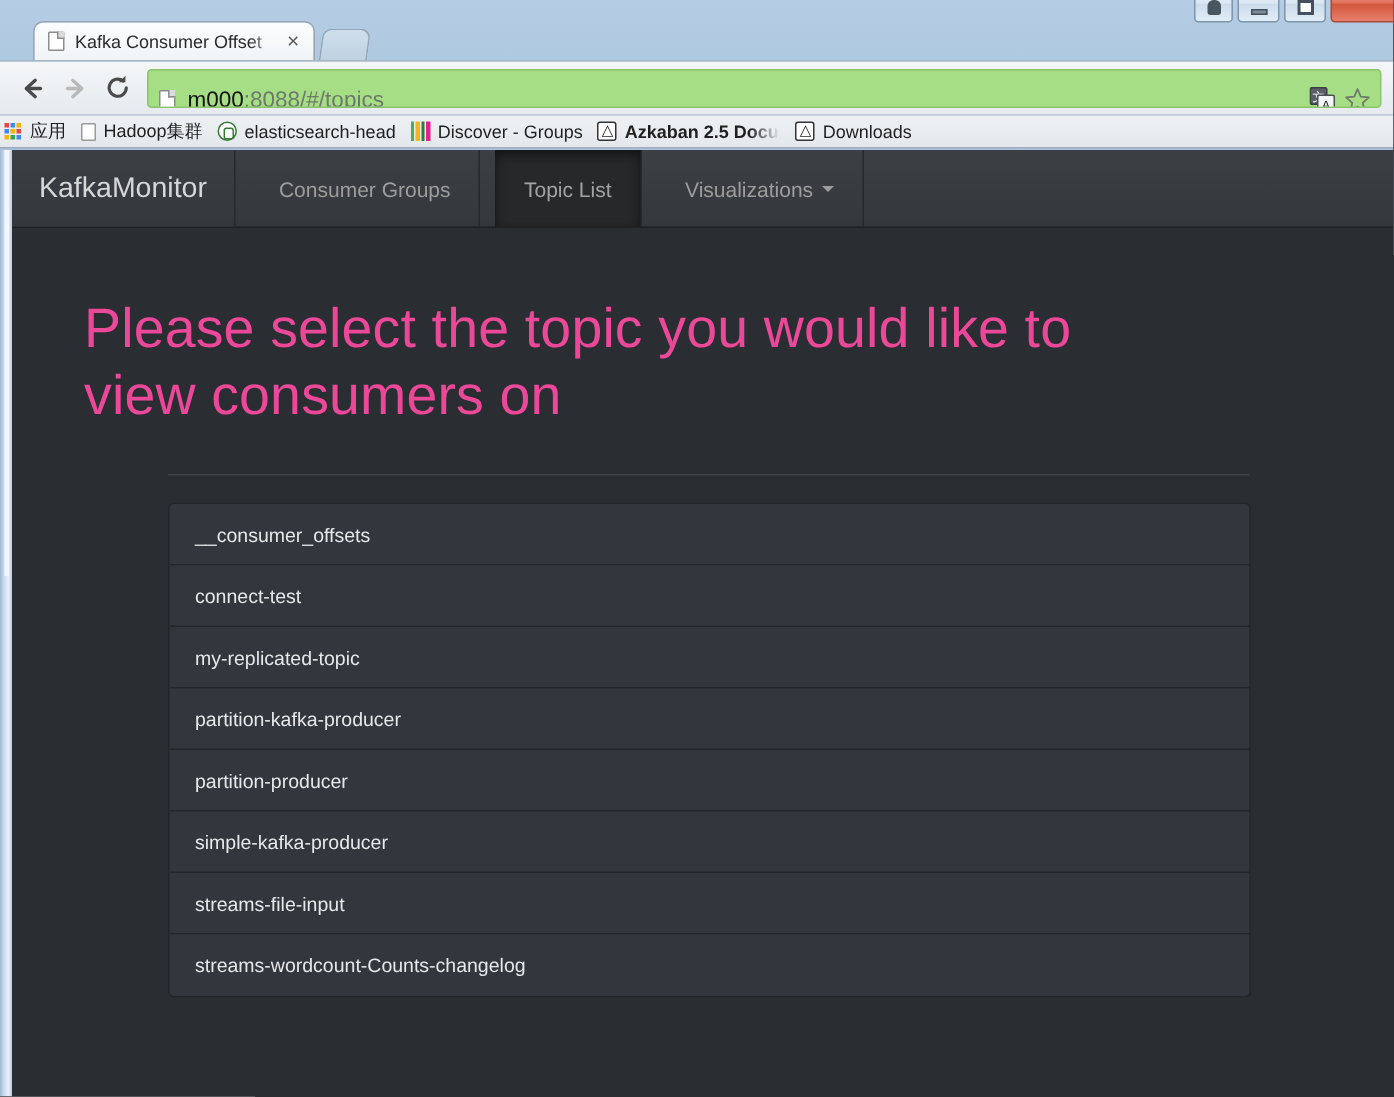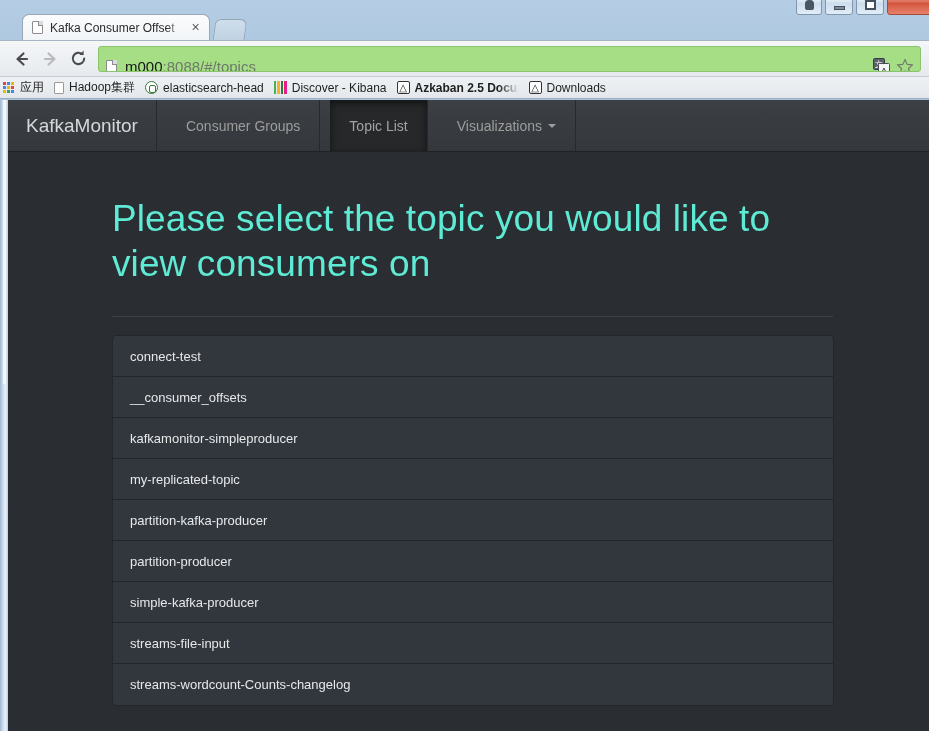--- a/index.html
+++ b/index.html
@@ -340,25 +340,25 @@
     border-right: 4px solid transparent;
     border-top: 4px solid #9d9d9d;
   }
 
   
   .content {
     padding: 44px 0 0 0;
   }
   .page-title {
     width: 721px;
-    margin-left: 104px;
+    margin-left: 48px;
     font-size: 37px;
     line-height: 1.22;
     font-weight: normal;
-    color: #5eead4;
+    color: #ec4899;
     letter-spacing: 0.1px;
   }
   .divider {
     width: 721px;
     margin: 30px 0 0 104px;
     height: 1px;
     background: #3e4146;
     border: none;
   }
 
@@ -500,21 +500,21 @@
       <span class="bm-label">elasticsearch-head</span>
     </div>
 
     <div class="bm">
       <span class="ico-kibana">
         <i style="background:#4caf50"></i>
           <i style="background:#f0b429"></i>
           <i style="background:#2e7d32"></i>
           <i style="background:#e91e8c"></i>
       </span>
-      <span class="bm-label">Discover - Kibana</span>
+      <span class="bm-label">Discover - Groups</span>
     </div>
 
     <div class="bm truncate">
       <span class="ico-azkaban">△</span>
       <span class="bm-label">Azkaban 2.5 Docum</span>
     </div>
 
     <div class="bm">
       <span class="ico-azkaban">△</span>
       <span class="bm-label">Downloads</span>
@@ -540,23 +540,22 @@
         <span>Visualizations</span>
         <span class="caret"></span>
       </div>
     </div>
 
     <div class="content">
       <h1 class="page-title">Please select the topic you would like to view consumers on</h1>
       <hr class="divider">
 
       <ul class="topic-list">
+        <li class="topic-item">__consumer_offsets</li>
         <li class="topic-item">connect-test</li>
-        <li class="topic-item">__consumer_offsets</li>
-        <li class="topic-item">kafkamonitor-simpleproducer</li>
         <li class="topic-item">my-replicated-topic</li>
         <li class="topic-item">partition-kafka-producer</li>
         <li class="topic-item">partition-producer</li>
         <li class="topic-item">simple-kafka-producer</li>
         <li class="topic-item">streams-file-input</li>
         <li class="topic-item">streams-wordcount-Counts-changelog</li>
       </ul>
     </div>
   </div>
 </div>

